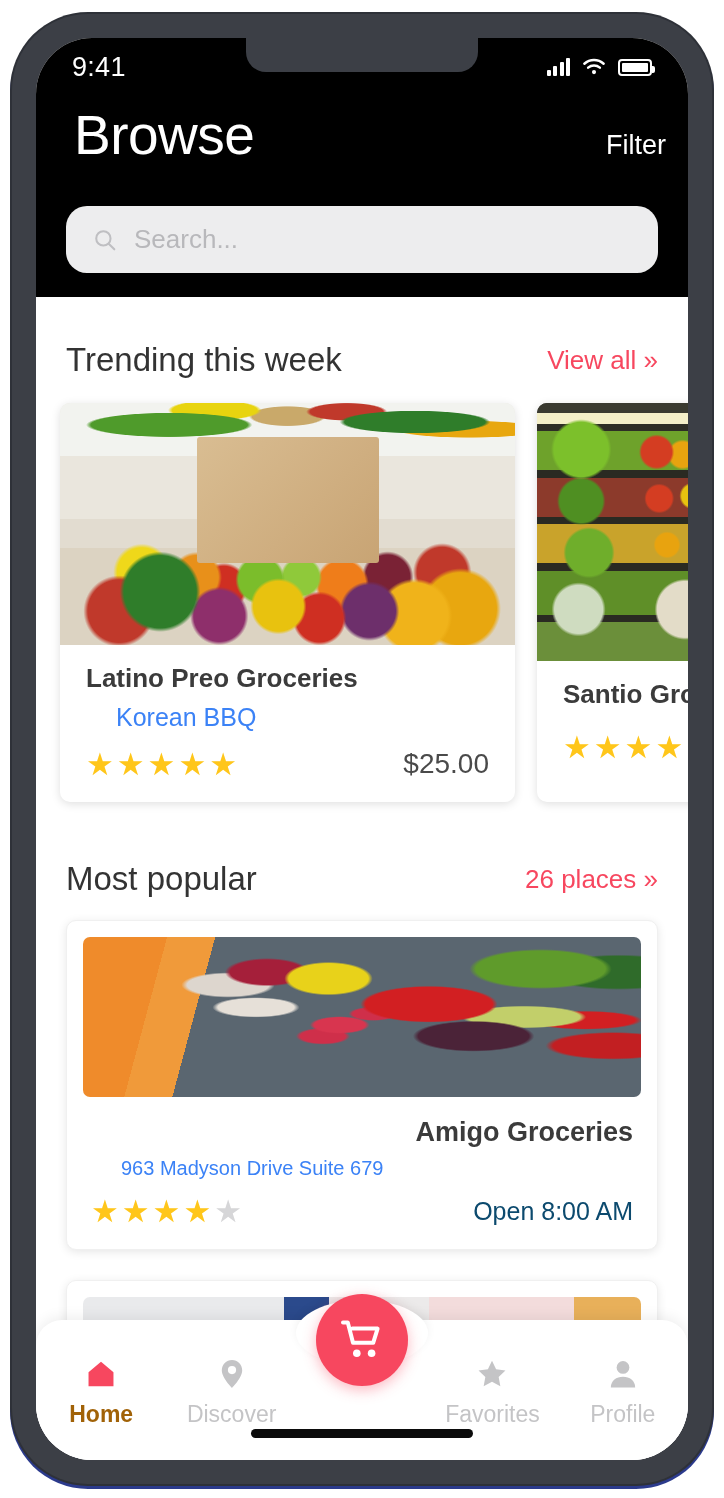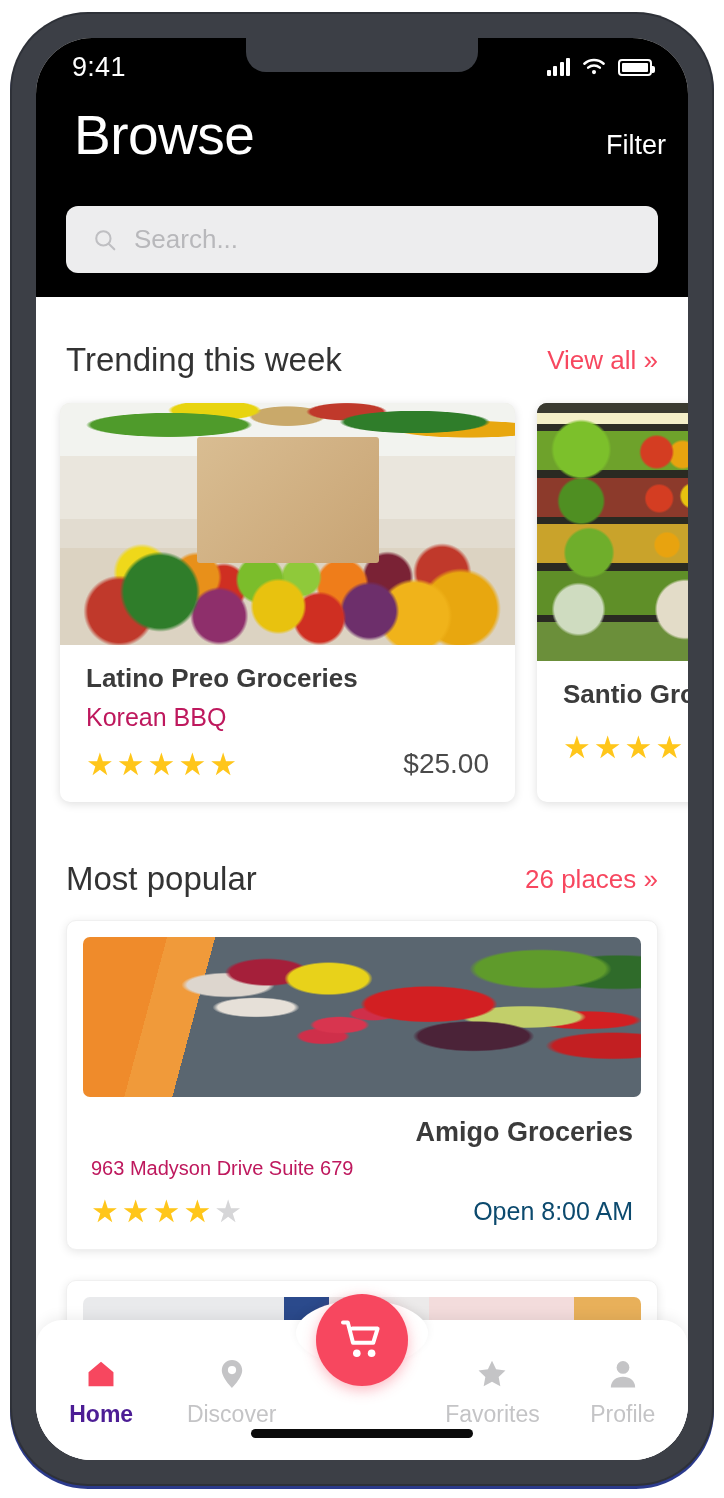--- a/index.html
+++ b/index.html
@@ -112,21 +112,21 @@
     color:#ffffff;
     font-size:27px;
     font-weight:400;
   }
 
   
   .search-wrap{
     position:absolute; left:30px; top:168px;
     width:592px; height:67px;
     background:#ededee;
-    border-radius:12px;
+    border-radius:21px;
     display:flex; align-items:center;
     padding:0 26px;
     gap:16px;
   }
   .search-icon{ flex:0 0 auto; width:26px; height:26px; }
   .search-placeholder{
     color:#b8b8bb;
     font-size:26px;
   }
 
@@ -179,23 +179,24 @@
 
   .card-body{ padding:18px 26px 22px 26px; }
   .card-name{
     font-size:26px;
     font-weight:bold;
     color:#3b3b3b;
     white-space:nowrap;
   }
   .card-sub{
     font-size:25px;
-    color:#be185d;
+    color:#3b82f6;
     margin-top:9px;
     white-space:nowrap;
+    margin-left:30px;
   }
   .card-foot{
     display:flex; align-items:center;
     justify-content:space-between;
     margin-top:16px;
   }
   .stars{ display:flex; gap:3px; white-space:nowrap; }
   .star{ font-size:31px; line-height:1; color:#ffc61a; }
   .star.off{ color:#d6d6d8; }
   .card-meta{
@@ -369,21 +370,21 @@
     display:flex;
     flex-direction:column;
     align-items:center;
     gap:10px;
   }
   .nav-item.spacer{ visibility:hidden; }
   .nav-label{
     font-size:23px;
     color:#c4c4c6;
   }
-  .nav-item.active .nav-label{ color:#4c1d95; font-weight:bold; }
+  .nav-item.active .nav-label{ color:#a16207; font-weight:bold; }
   .nav-icon{ width:34px; height:34px; display:block; }
 
   .fab{
     position:absolute;
     left:50%; top:-6px; transform:translateX(-50%);
     width:92px; height:92px;
     background:#f7475f;
     border-radius:50%;
     display:flex; align-items:center; justify-content:center;
     box-shadow:0 4px 14px rgba(247,71,95,.38);

